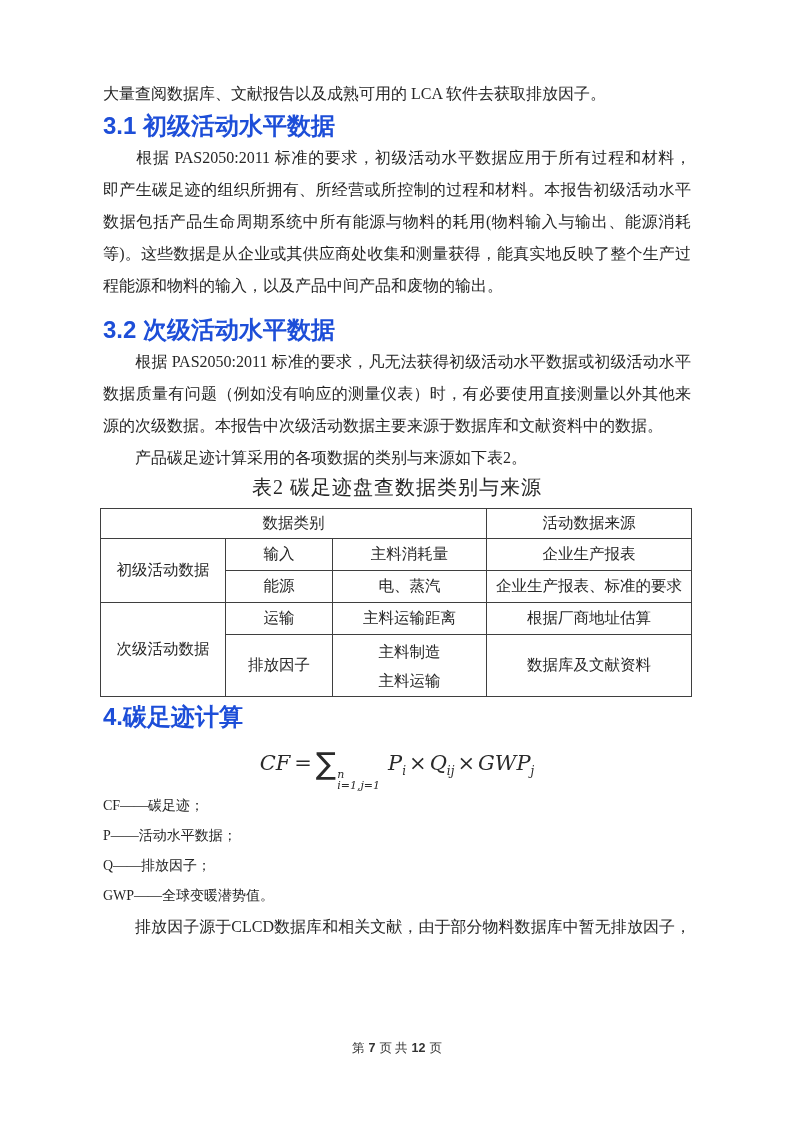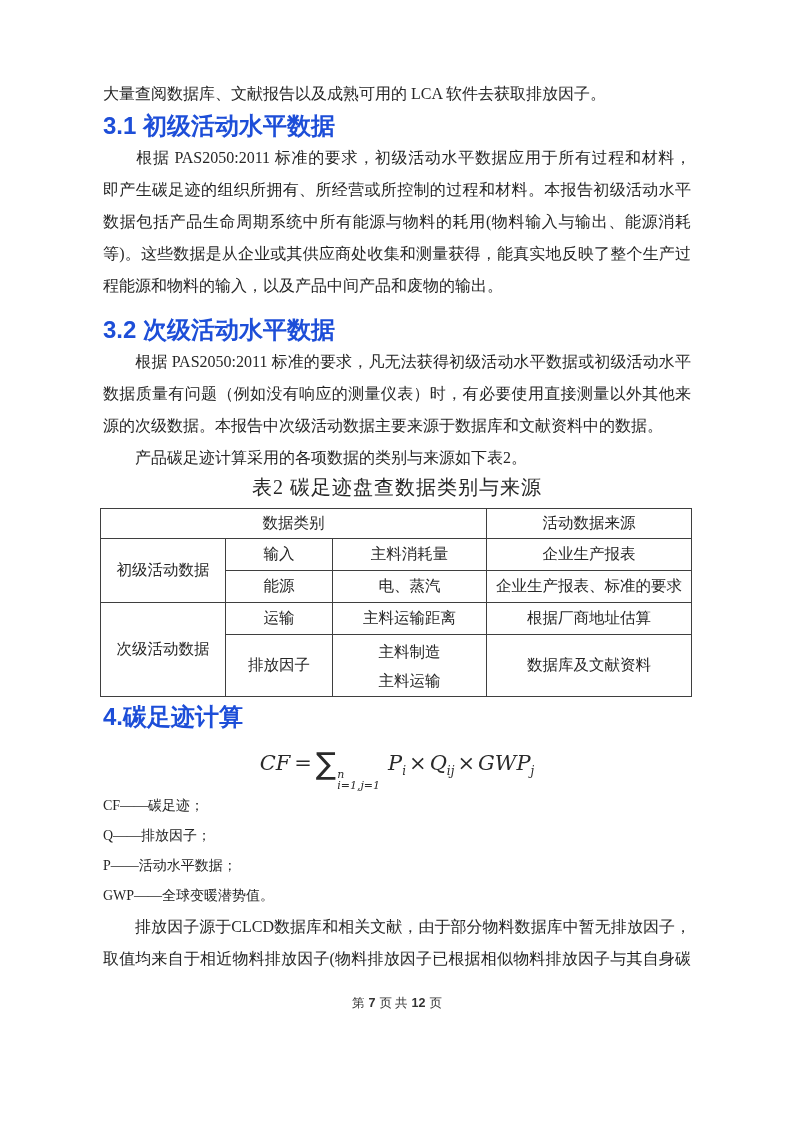--- a/index.html
+++ b/index.html
@@ -81,21 +81,21 @@
     text-align:left;
   }
   .fml sub { font-size:12px; line-height:0; }
   .fml .times { font-style:normal; padding:0 3px; }
   
   .defs-intro { font-size:16px; line-height:30px; }
   .defs .pline { font-size:14px; line-height:30px; text-align:left; }
   
   .footer {
     position:absolute;
-    top:995px; left:0;
+    top:1040px; left:0;
     width:100%;
     text-align:center;
     font-size:12.5px;
     color:#333;
   }
   .footer .num {
     font-family:"Liberation Sans","DejaVu Sans",sans-serif;
     font-weight:bold;
     margin:0 3px;
   }
@@ -180,27 +180,26 @@
   <div class="formula-row">
     <span class="fml"><span>CF</span><span class="op">=</span><span class="sigma">∑</span><span class="limits">
           <span>n</span>
           <span>i=1,j=1</span>
         </span><span>P</span><sub>i</sub><span class="times">×</span><span>Q</span><sub>ij</sub><span class="times">×</span><span>GWP</span><sub>j</sub></span>
   </div>
 
 
   <div class="defs">
       <div class="pline">CF——碳足迹；</div>
+      <div class="pline">P——活动水平数据；</div>
       <div class="pline">Q——排放因子；</div>
-      <div class="pline">P——活动水平数据；</div>
       <div class="pline">GWP——全球变暖潜势值。</div>
     </div>
 
   <div class="para cont">
       <div class="pline">　　排放因子源于CLCD数据库和相关文献，由于部分物料数据库中暂无排放因子，</div>
-      <div class="pline">取值均来自于相近物料排放因子(物料排放因子已根据相似物料排放因子与其自身碳</div>
     </div>
 
   <div class="footer">
     <span class="cjk">第</span><span class="num">7</span><span class="cjk">页 共</span><span class="num">12</span><span class="cjk">页</span>
   </div>
 
 </div>
 
 </body></html>

